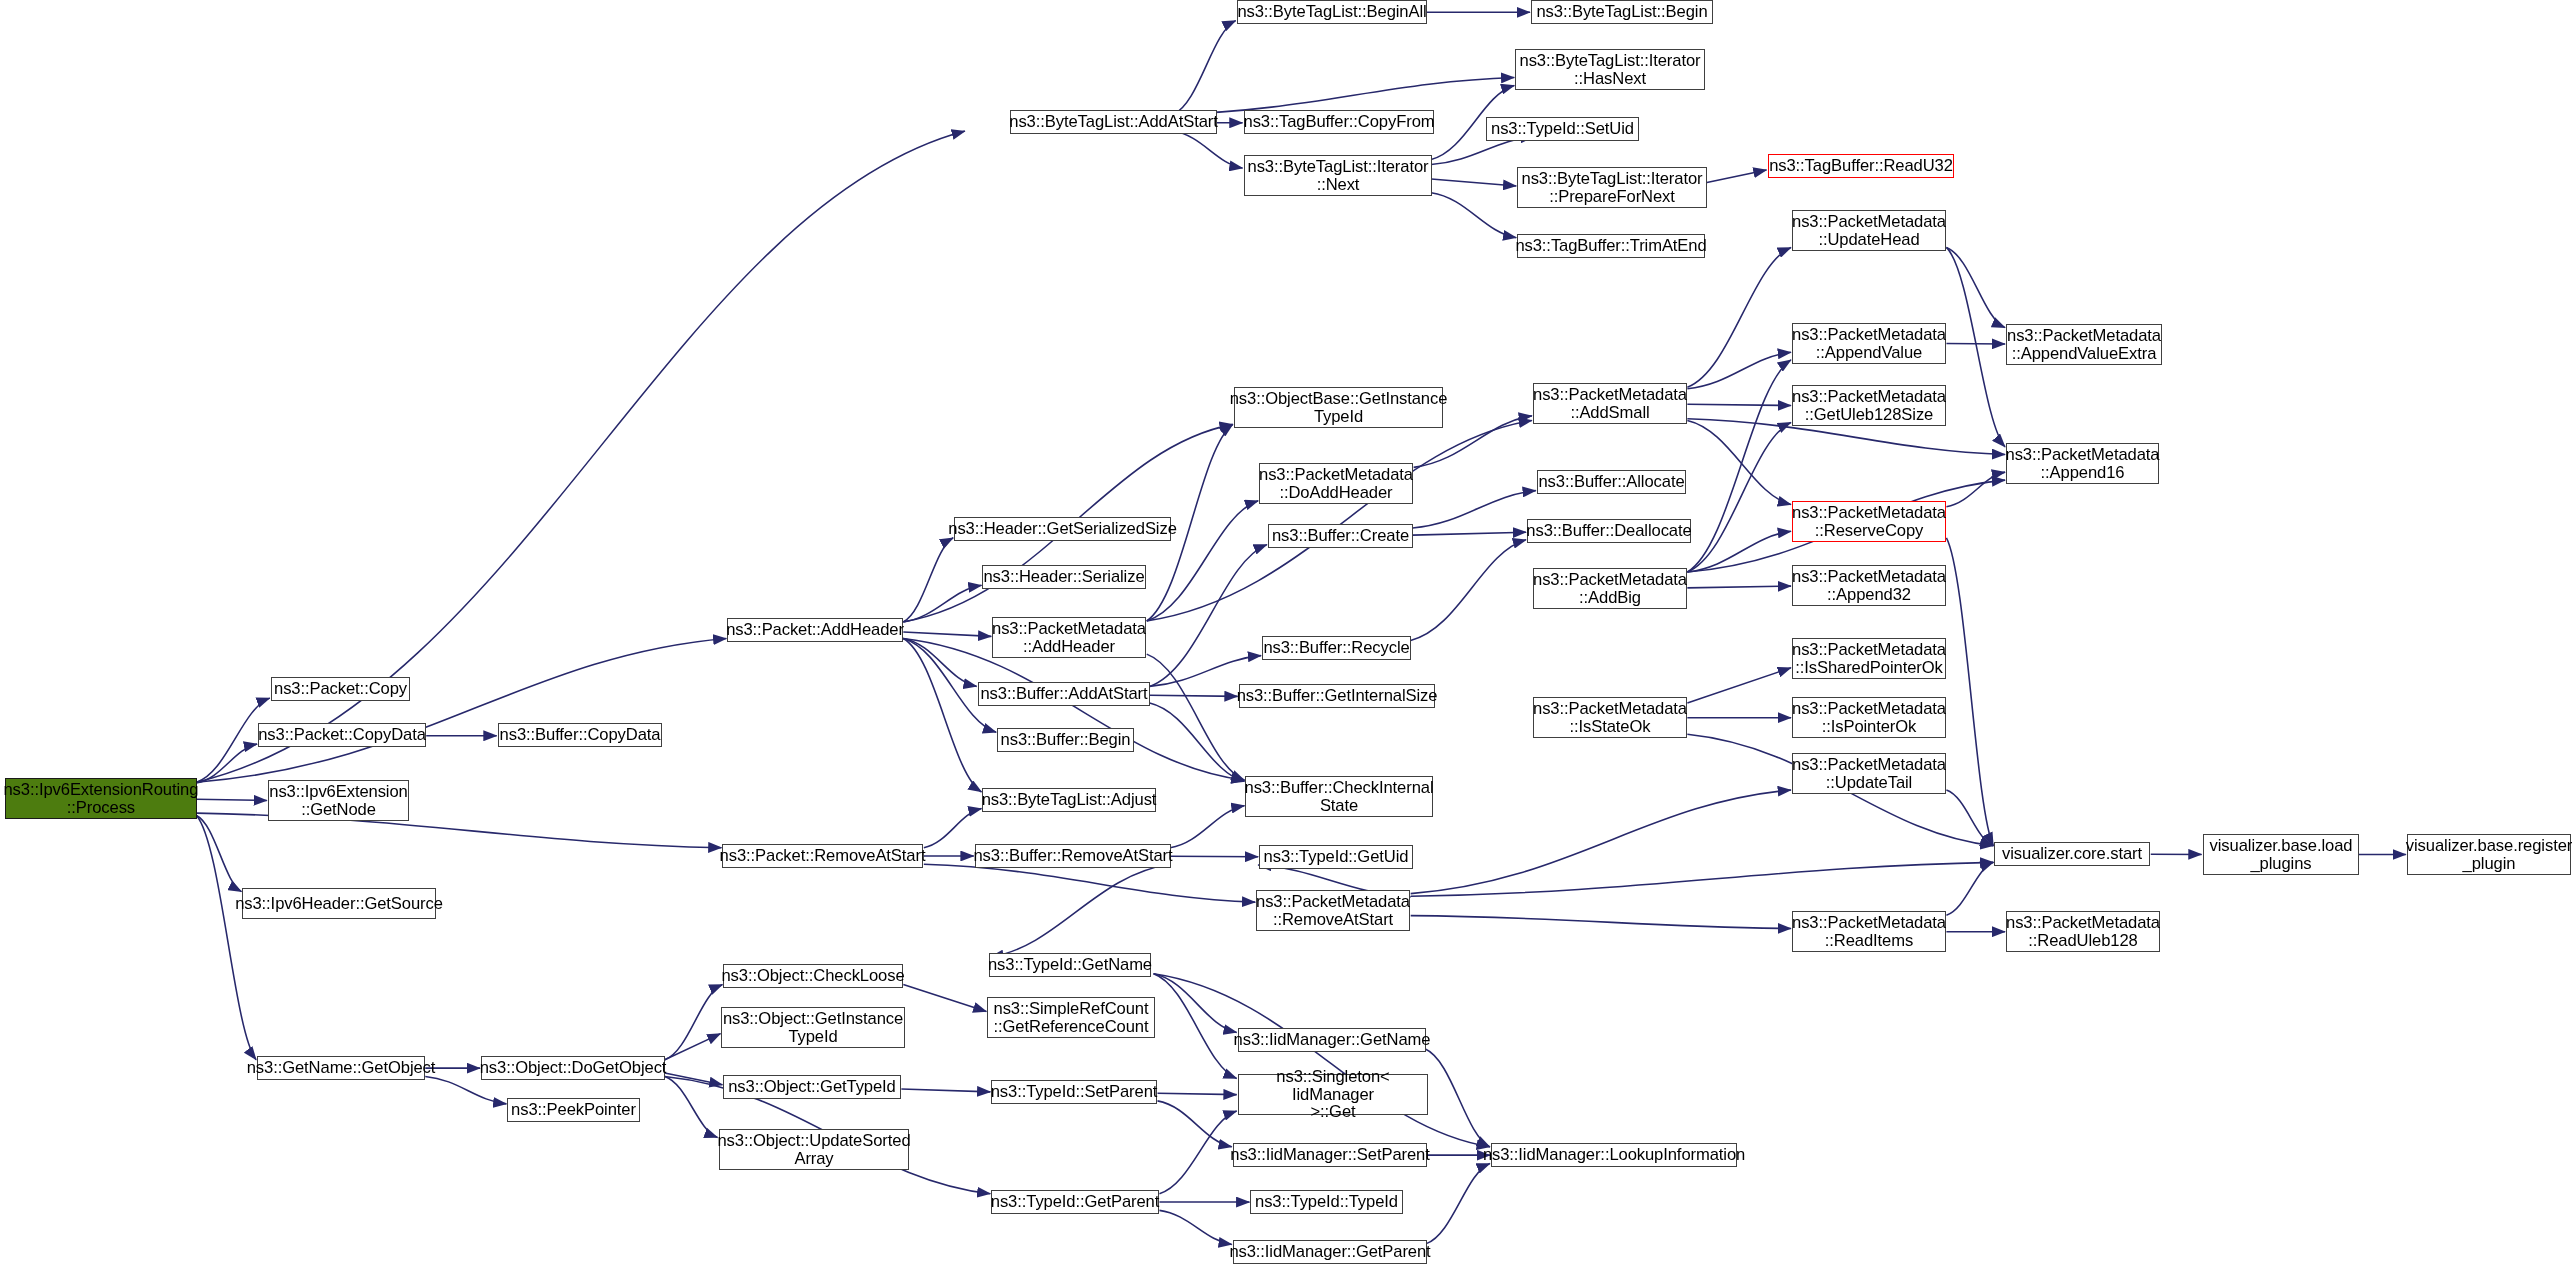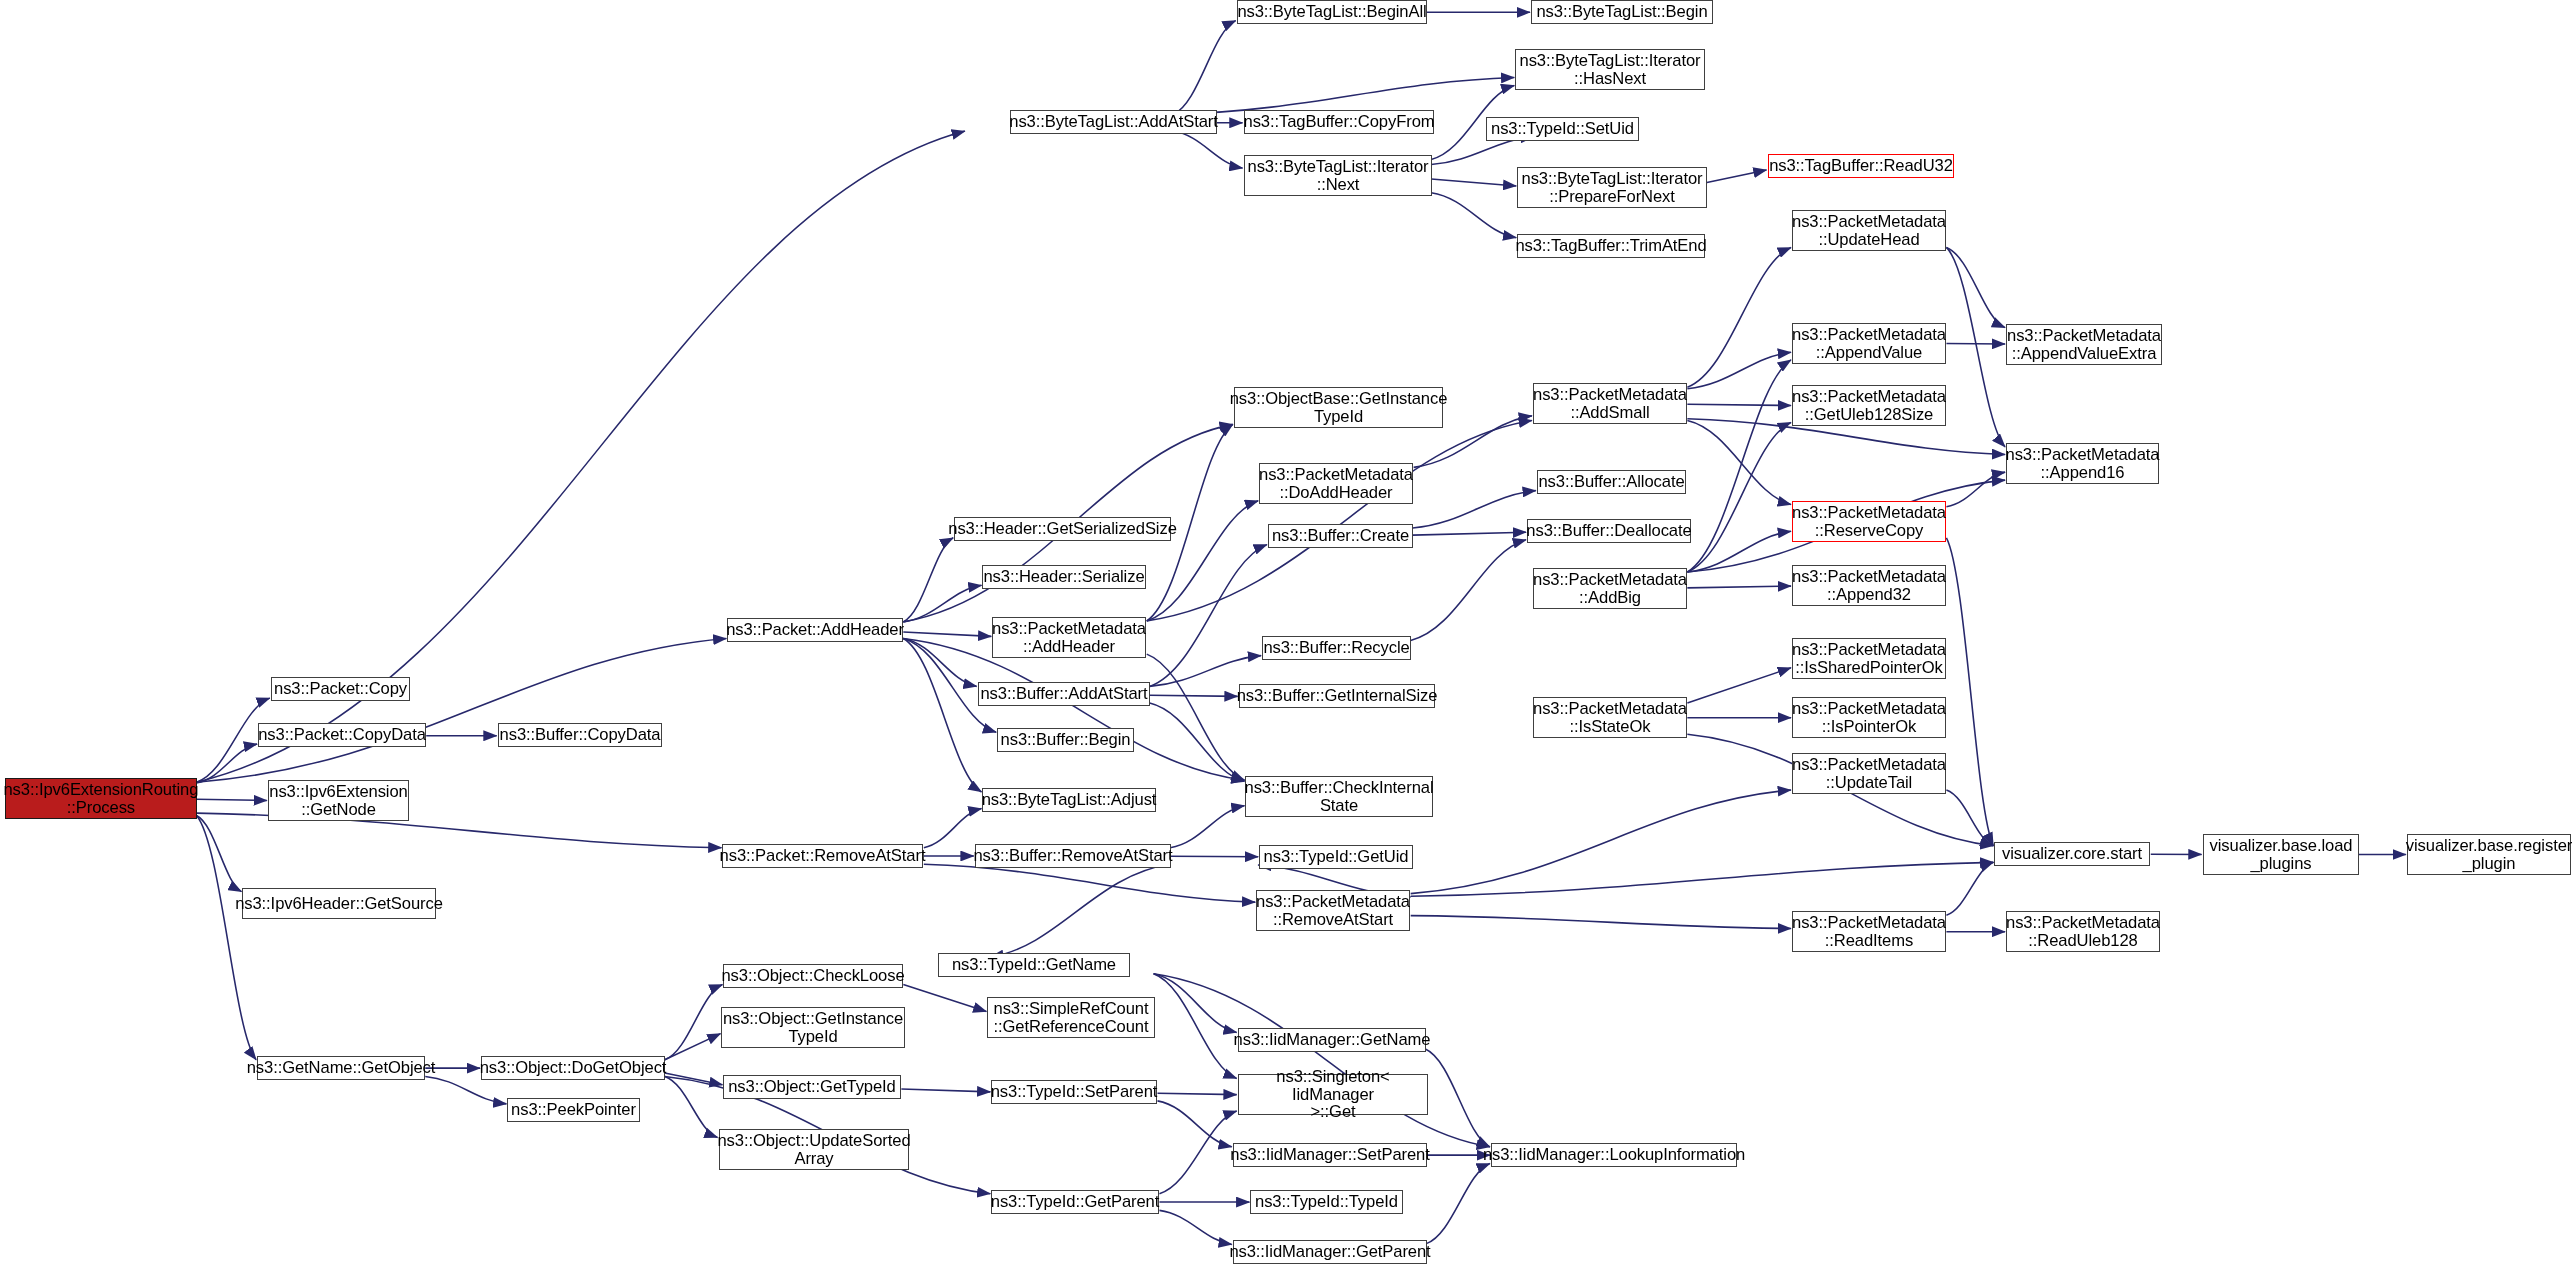--- a/index.html
+++ b/index.html
@@ -20,21 +20,21 @@
     display:flex;
     align-items:center;
     justify-content:center;
     text-align:center;
     line-height:1.08;
     font-size:16.6px;
     letter-spacing:-0.1px;
     white-space:pre-line;
     padding:0 2.9px;
   }
-  .node.root{background:#b91c1c;border-color:#1a1a1a;}
+  .node.root{background:#4d7c0f;border-color:#1a1a1a;}
   .node.flagged{border:1.8px solid #ff0000;}
 </style>
 </head>
 <body>
 
 <div id="canvas">
   <svg id="edges" viewBox="0 0 2635 1304" xmlns="http://www.w3.org/2000/svg">
     <defs>
       <marker id="ah" markerWidth="9" markerHeight="7" refX="8.5" refY="3.5" orient="auto" markerUnits="strokeWidth">
         <path d="M0,0 L9,3.5 L0,7 z" fill="#27286b"></path>
@@ -181,21 +181,21 @@
       <div class="node" style="left: 1268px; top: 524px; width: 145px; height: 24.4px;">ns3::Buffer::Create</div>
       <div class="node" style="left: 1262px; top: 636px; width: 149px; height: 24.4px;">ns3::Buffer::Recycle</div>
       <div class="node" style="left: 1239px; top: 684px; width: 196px; height: 24.4px;">ns3::Buffer::GetInternalSize</div>
       <div class="node" style="left: 1245px; top: 776px; width: 188px; height: 41px;">ns3::Buffer::CheckInternal
 State</div>
       <div class="node" style="left: 1259px; top: 845px; width: 154px; height: 24.4px;">ns3::TypeId::GetUid</div>
       <div class="node" style="left: 1256px; top: 890px; width: 154px; height: 41px;">ns3::PacketMetadata
 ::RemoveAtStart</div>
       <div class="node" style="left: 722px; top: 844px; width: 201px; height: 24.4px;">ns3::Packet::RemoveAtStart</div>
       <div class="node" style="left: 975px; top: 844px; width: 196px; height: 24.4px;">ns3::Buffer::RemoveAtStart</div>
-      <div class="node" style="left: 938px; top: 953px; width: 192px; height: 24.4px;">ns3::TypeId::GetName</div>
+      <div class="node" style="left: 989px; top: 953px; width: 162px; height: 24.4px;">ns3::TypeId::GetName</div>
       <div class="node" style="left: 987px; top: 997px; width: 168px; height: 41px;">ns3::SimpleRefCount
 ::GetReferenceCount</div>
       <div class="node" style="left: 1238px; top: 1028px; width: 188px; height: 24.4px;">ns3::IidManager::GetName</div>
       <div class="node" style="left: 991px; top: 1080px; width: 166px; height: 24.4px;">ns3::TypeId::SetParent</div>
       <div class="node" style="left: 1238px; top: 1074px; width: 190px; height: 41px;">ns3::Singleton&lt; IidManager
 &gt;::Get</div>
       <div class="node" style="left: 1233px; top: 1143px; width: 194px; height: 24.4px;">ns3::IidManager::SetParent</div>
       <div class="node" style="left: 1491px; top: 1143px; width: 246px; height: 24.4px;">ns3::IidManager::LookupInformation</div>
       <div class="node" style="left: 991px; top: 1190px; width: 168px; height: 24.4px;">ns3::TypeId::GetParent</div>
       <div class="node" style="left: 1250px; top: 1190px; width: 153px; height: 24.4px;">ns3::TypeId::TypeId</div>

